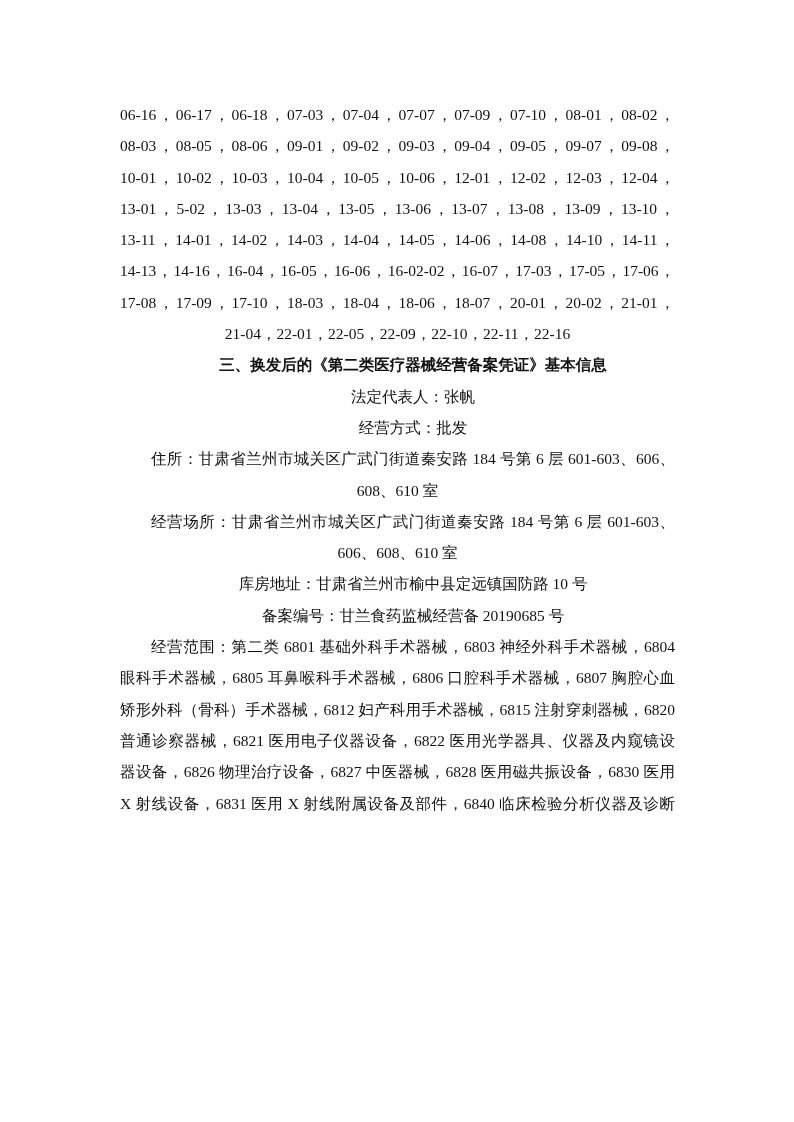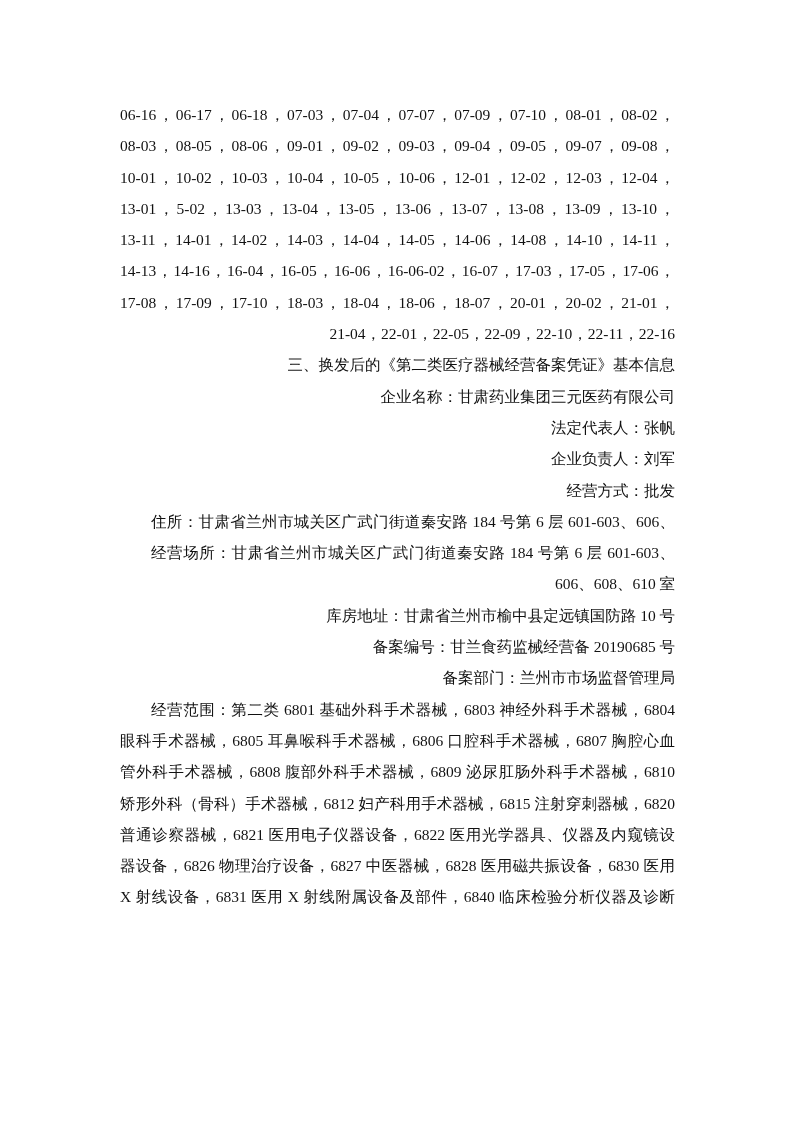--- a/index.html
+++ b/index.html
@@ -20,63 +20,60 @@
     width: 794px;
     padding: 99px 119px 0 120px;
     font-family: "Liberation Serif", "DejaVu Serif", serif;
     font-size: 15.5px;
     line-height: 31.3px;
     color: #111111;
     letter-spacing: 0;
   }
   .line {
     min-height: 31.3px;
-    text-align: right;
+    text-align: center;
   }
   .just {
     text-align: justify;
     text-align-last: justify;
   }
   .ind {
     text-indent: 2em;
   }
   .bold {
-    font-weight: 400;
+    font-weight: 700;
   }
 </style>
 </head>
 <body>
 
 <div class="page">
   <div class="doc">
 
     <div class="line just">06-16，06-17，06-18，07-03，07-04，07-07，07-09，07-10，08-01，08-02，</div>
     <div class="line just">08-03，08-05，08-06，09-01，09-02，09-03，09-04，09-05，09-07，09-08，</div>
     <div class="line just">10-01，10-02，10-03，10-04，10-05，10-06，12-01，12-02，12-03，12-04，</div>
     <div class="line just">13-01，5-02，13-03，13-04，13-05，13-06，13-07，13-08，13-09，13-10，</div>
     <div class="line just">13-11，14-01，14-02，14-03，14-04，14-05，14-06，14-08，14-10，14-11，</div>
-    <div class="line just">14-13，14-16，16-04，16-05，16-06，16-06-02，16-07，17-03，17-05，17-06，</div>
+    <div class="line just">14-13，14-16，16-04，16-05，16-06，16-02-02，16-07，17-03，17-05，17-06，</div>
     <div class="line just">17-08，17-09，17-10，18-03，18-04，18-06，18-07，20-01，20-02，21-01，</div>
     <div class="line">21-04，22-01，22-05，22-09，22-10，22-11，22-16</div>
 
     <div class="line ind bold">三、换发后的《第二类医疗器械经营备案凭证》基本信息</div>
 
-    <div class="line ind">企业名称：甘肃药业集团三元医药有限公司</div>
     <div class="line ind">法定代表人：张帆</div>
-    <div class="line ind">企业负责人：刘军</div>
     <div class="line ind">经营方式：批发</div>
     <div class="line ind just">住所：甘肃省兰州市城关区广武门街道秦安路 184 号第 6 层 601-603、606、</div>
+    <div class="line">608、610 室</div>
     <div class="line ind just">经营场所：甘肃省兰州市城关区广武门街道秦安路 184 号第 6 层 601-603、</div>
     <div class="line">606、608、610 室</div>
     <div class="line ind">库房地址：甘肃省兰州市榆中县定远镇国防路 10 号</div>
     <div class="line ind">备案编号：甘兰食药监械经营备 20190685 号</div>
-    <div class="line ind">备案部门：兰州市市场监督管理局</div>
 
     <div class="line ind just">经营范围：第二类 6801 基础外科手术器械，6803 神经外科手术器械，6804</div>
     <div class="line just">眼科手术器械，6805 耳鼻喉科手术器械，6806 口腔科手术器械，6807 胸腔心血</div>
-    <div class="line just">管外科手术器械，6808 腹部外科手术器械，6809 泌尿肛肠外科手术器械，6810</div>
     <div class="line just">矫形外科（骨科）手术器械，6812 妇产科用手术器械，6815 注射穿刺器械，6820</div>
     <div class="line just">普通诊察器械，6821 医用电子仪器设备，6822 医用光学器具、仪器及内窥镜设</div>
     <div class="line just">器设备，6826 物理治疗设备，6827 中医器械，6828 医用磁共振设备，6830 医用</div>
     <div class="line just">X 射线设备，6831 医用 X 射线附属设备及部件，6840 临床检验分析仪器及诊断</div>
 
   </div>
 </div>
 
 </body></html>

